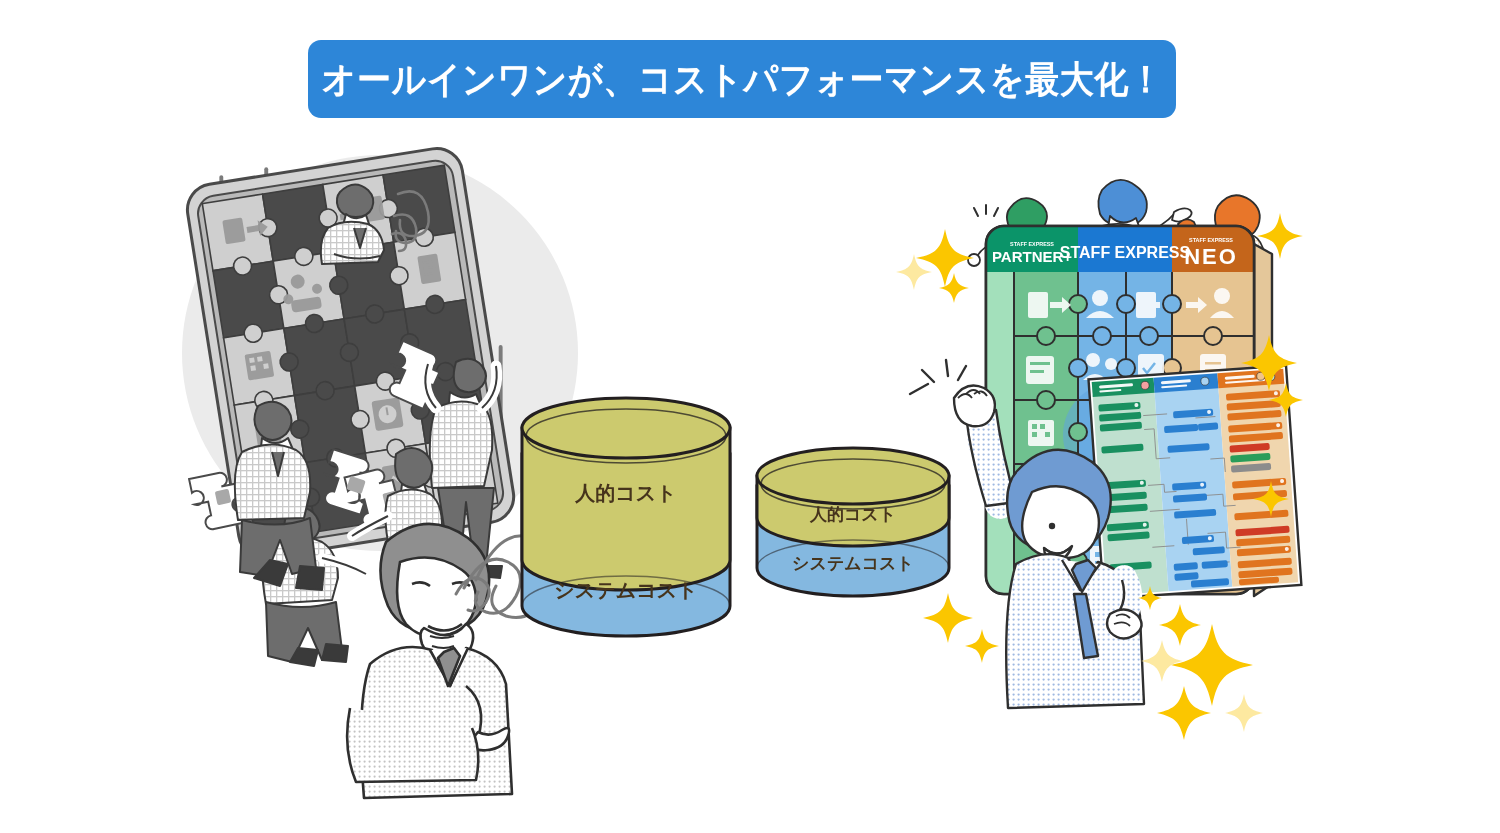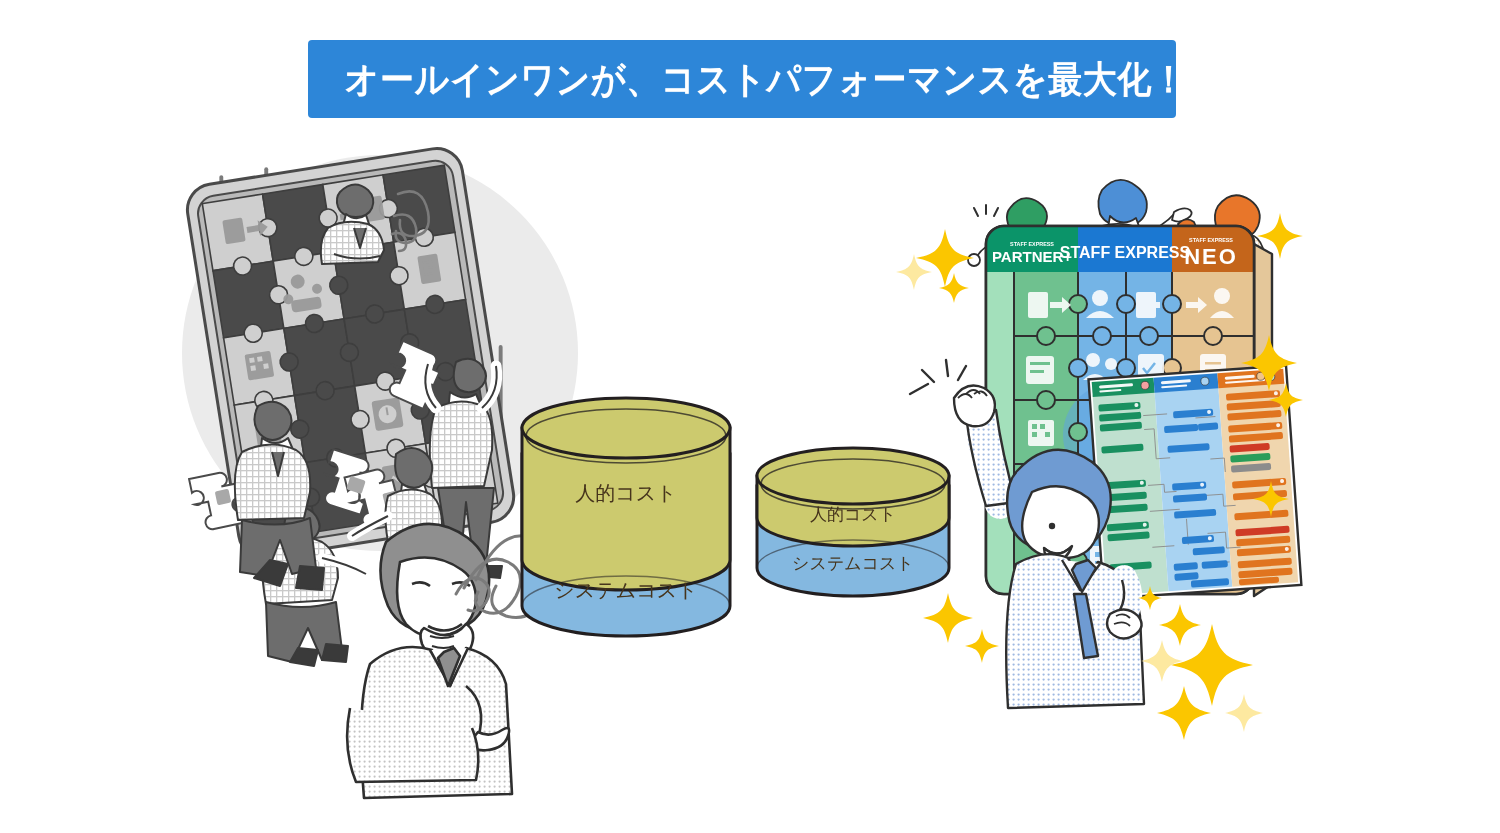--- a/index.html
+++ b/index.html
@@ -8,22 +8,22 @@
     width:1500px;height:833px;background:#ffffff;overflow:hidden;
     font-family:"Liberation Sans","DejaVu Sans",sans-serif;
     position:relative;
   }
   .stage{position:absolute;inset:0;width:1500px;height:833px;}
 
   
   .banner{
     position:absolute;left:308px;top:40px;width:868px;height:78px;
     background:var(--banner-bg,#2d86d8);
-    border-radius:4px;
-    display:flex;align-items:center;justify-content:flex-start;
+    border-radius:13px;
+    display:flex;align-items:center;justify-content:center;
   }
   .banner-text{
     color:#ffffff;font-weight:700;font-size:37px;letter-spacing:.5px;
     white-space:nowrap;line-height:1;
     transform:scaleX(.92);
     text-shadow:0 0 1px rgba(255,255,255,.4);
   }
 
   
   .left-scene{position:absolute;left:150px;top:140px;width:420px;height:640px;}
@@ -31,21 +31,21 @@
     position:absolute;left:32px;top:15px;width:396px;height:396px;
     background:#ebebeb;border-radius:50%;
   }
   .rain{position:absolute;left:0;top:0;width:420px;height:420px;}
 
   
   .cyl{position:absolute;}
   .cyl .body{position:absolute;inset:0;}
   .cyl-label{
     position:absolute;width:100%;text-align:center;
-    font-weight:400;color:#46341c;white-space:nowrap;
+    font-weight:700;color:#46341c;white-space:nowrap;
     pointer-events:none;
   }
   #cyl-large{left:518px;top:392px;width:216px;height:256px;}
   #cyl-large .lbl-human{top:88px;font-size:20px;}
   #cyl-large .lbl-system{top:185px;font-size:20px;}
   #cyl-small{left:753px;top:444px;width:200px;height:166px;}
   #cyl-small .lbl-human{top:59px;font-size:17px;}
   #cyl-small .lbl-system{top:108px;font-size:17px;}
 
   

